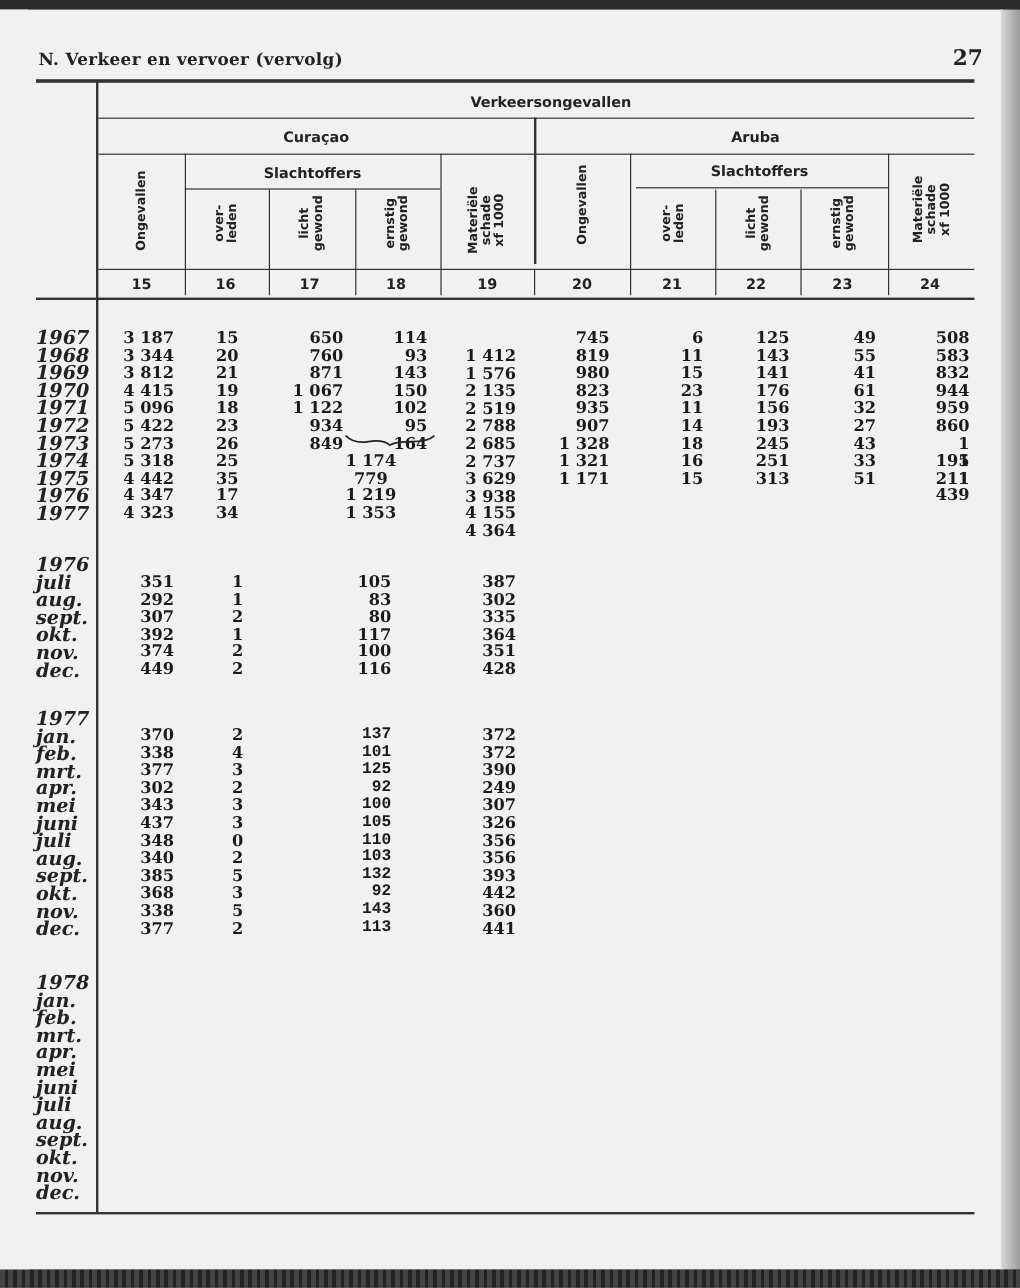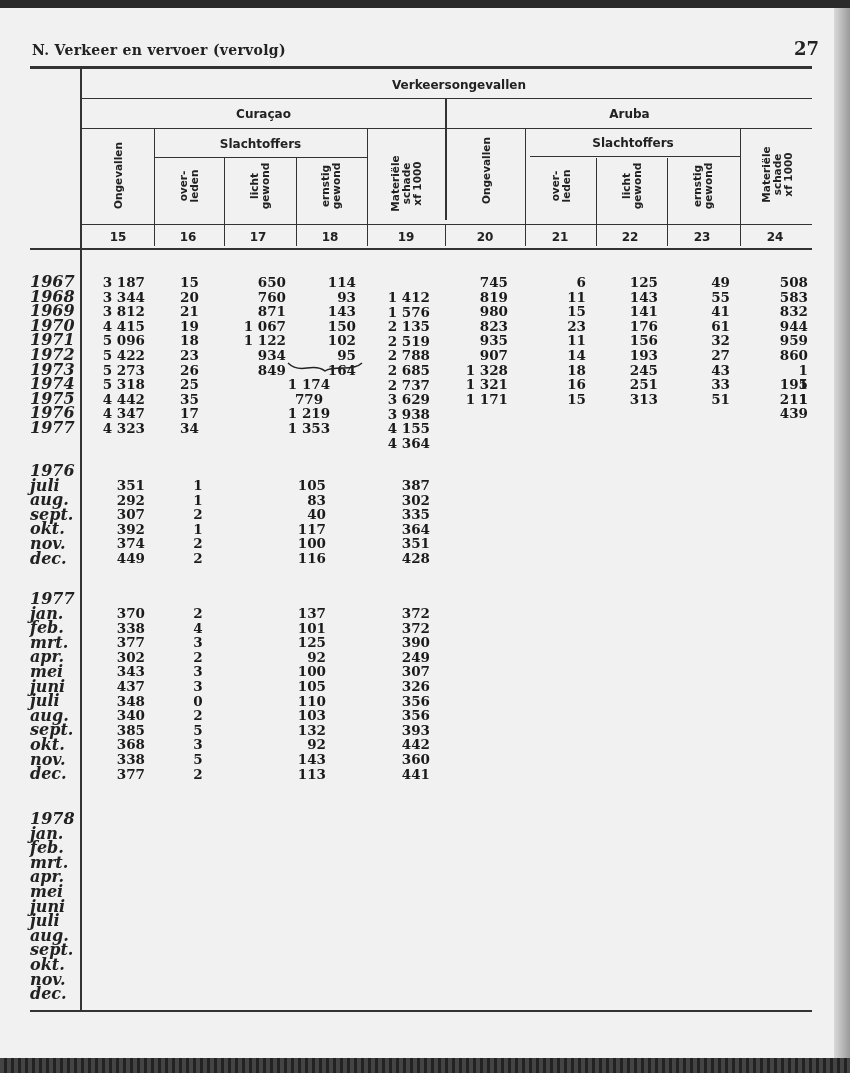--- a/index.html
+++ b/index.html
@@ -256,21 +256,21 @@
   <div>1</div>
     <div>1</div>
     <div>2</div>
     <div>1</div>
     <div>2</div>
     <div>2</div>
 </div>
 <div class="col" style="left:286px;top:478px;width:40px;">
   <div>105</div>
     <div>83</div>
-    <div>40</div>
+    <div>80</div>
     <div>117</div>
     <div>100</div>
     <div>116</div>
 </div>
 <div class="col" style="left:380px;top:478px;width:50px;">
   <div>387</div>
     <div>302</div>
     <div>335</div>
     <div>364</div>
     <div>351</div>
@@ -313,21 +313,21 @@
     <div>2</div>
     <div>3</div>
     <div>3</div>
     <div>0</div>
     <div>2</div>
     <div>5</div>
     <div>3</div>
     <div>5</div>
     <div>2</div>
 </div>
-<div class="col" style="left:286px;top:606px;width:40px;">
+<div class="col" style="left:286px;top:606px;width:40px;font-family:Liberation Mono, monospace;">
   <div>137</div>
     <div>101</div>
     <div>125</div>
     <div>92</div>
     <div>100</div>
     <div>105</div>
     <div>110</div>
     <div>103</div>
     <div>132</div>
     <div>92</div>

